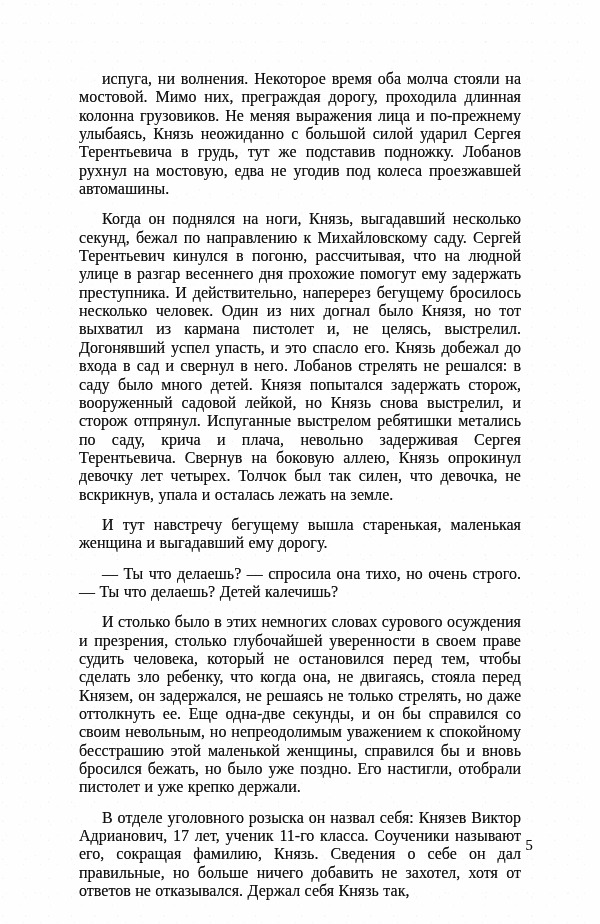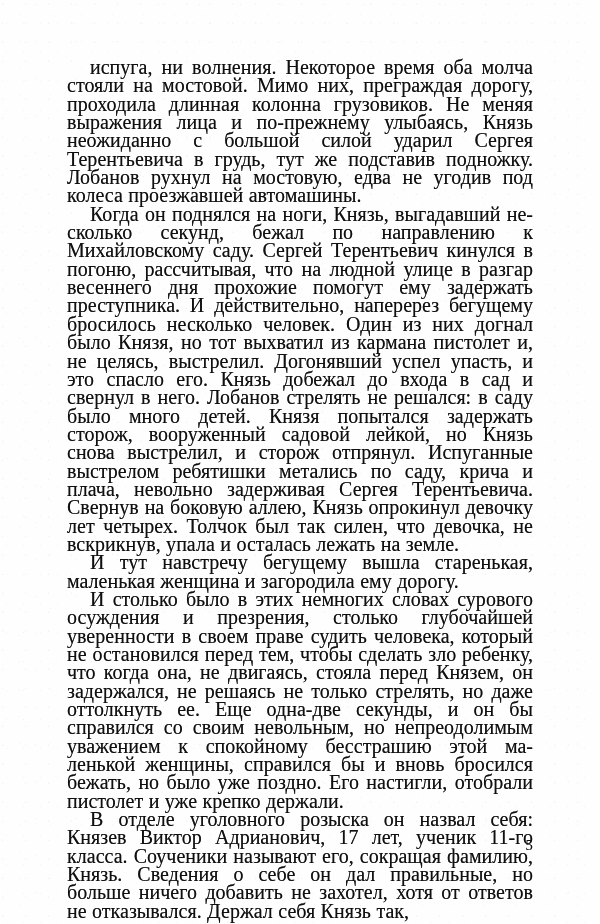--- a/index.html
+++ b/index.html
@@ -42,25 +42,25 @@
 
   
   .textblock {
     position: absolute;
     left: 67px;
     top: 58px;
     width: 466px;
   }
 
   .para {
-    margin: 0;
+    margin: 12px;
     text-align: justify;
     text-align-last: left;
     text-indent: 23px;
-    font-size: 20px;
+    font-size: 16px;
     line-height: 18.35px;
     letter-spacing: 0.02px;
     word-spacing: 0.4px;
     hyphens: manual;
     -webkit-hyphens: manual;
     font-weight: 400;
     
     text-shadow: 0 0 0.45px rgba(0,0,0,.55);
   }
 
@@ -82,20 +82,21 @@
   }
 </style>
 </head>
 <body>
 
 <div class="page">
 
   <div class="textblock">
     <p class="para">испуга, ни волнения. Некоторое время оба молча стояли на мостовой. Мимо них, преграждая дорогу, проходила длин­ная колонна грузовиков. Не меняя выражения лица и по-прежнему улыбаясь, Князь неожиданно с большой силой ударил Сергея Терентьевича в грудь, тут же подставив под­ножку. Лобанов рухнул на мостовую, едва не угодив под колеса проезжавшей автомашины.</p>
     <p class="para">Когда он поднялся на ноги, Князь, выгадавший не­сколько секунд, бежал по направлению к Михайловскому саду. Сергей Терентьевич кинулся в погоню, рассчитывая, что на людной улице в разгар весеннего дня прохожие помогут ему задержать преступника. И действительно, на­перерез бегущему бросилось несколько человек. Один из них догнал было Князя, но тот выхватил из кармана пи­столет и, не целясь, выстрелил. Догонявший успел упасть, и это спасло его. Князь добежал до входа в сад и свернул в него. Лобанов стрелять не решался: в саду было много детей. Князя попытался задержать сторож, вооруженный садовой лейкой, но Князь снова выстрелил, и сторож от­прянул. Испуганные выстрелом ребятишки метались по саду, крича и плача, невольно задерживая Сергея Терентьевича. Свернув на боковую аллею, Князь опрокинул девочку лет четырех. Толчок был так силен, что девочка, не вскрик­нув, упала и осталась лежать на земле.</p>
-    <p class="para">И тут навстречу бегущему вышла старенькая, малень­кая женщина и загородила ему дорогу.</p>
+    <p class="para">И тут навстречу бегущему вышла старенькая, малень­кая женщина и выгадавший ему дорогу.</p>
+    <p class="para">— Ты что делаешь? — спросила она тихо, но очень строго.— Ты что делаешь? Детей калечишь?</p>
     <p class="para">И столько было в этих немногих словах сурового осуж­дения и презрения, столько глубочайшей уверенности в своем праве судить человека, который не остановился перед тем, чтобы сделать зло ребенку, что когда она, не двигаясь, стояла перед Князем, он задержался, не решаясь не только стрелять, но даже оттолкнуть ее. Еще одна-две секунды, и он бы справился со своим невольным, но непре­одолимым уважением к спокойному бесстрашию этой ма­ленькой женщины, справился бы и вновь бросился бежать, но было уже поздно. Его настигли, отобрали пистолет и уже крепко держали.</p>
     <p class="para">В отделе уголовного розыска он назвал себя: Князев Виктор Адрианович, 17 лет, ученик 11-го класса. Соученики называют его, сокращая фамилию, Князь. Сведения о себе он дал правильные, но больше ничего добавить не захотел, хотя от ответов не отказывался. Держал себя Князь так,</p>
   </div>
 
   <div class="folio">5</div>
 
 </div>
 
 </body></html>

